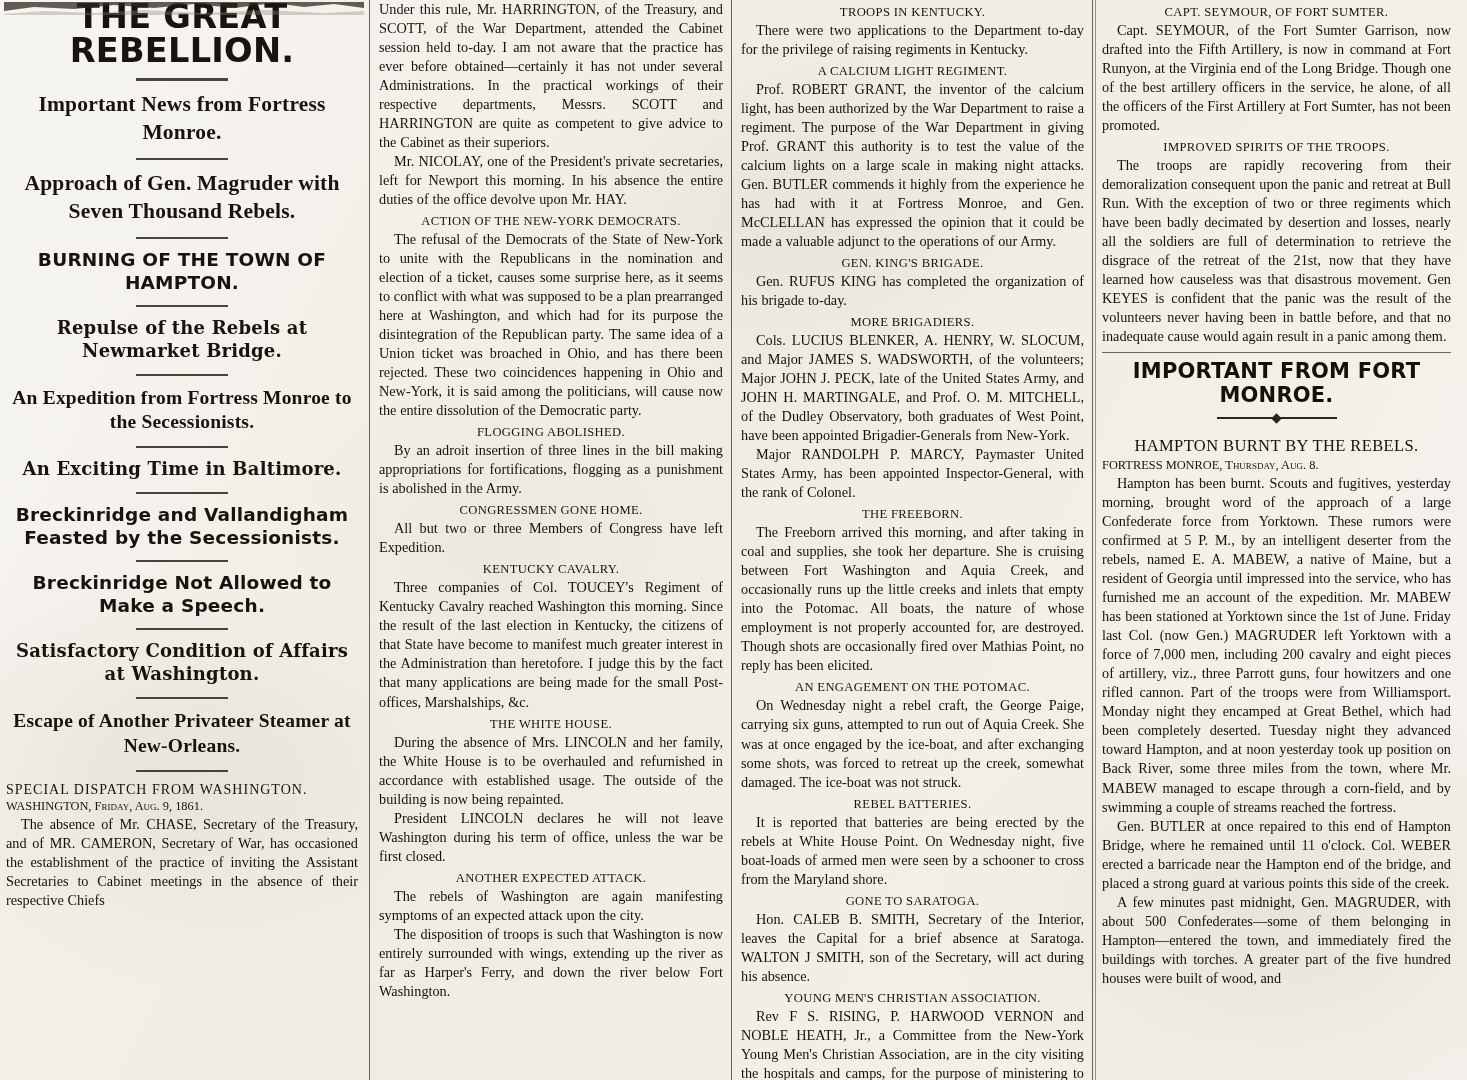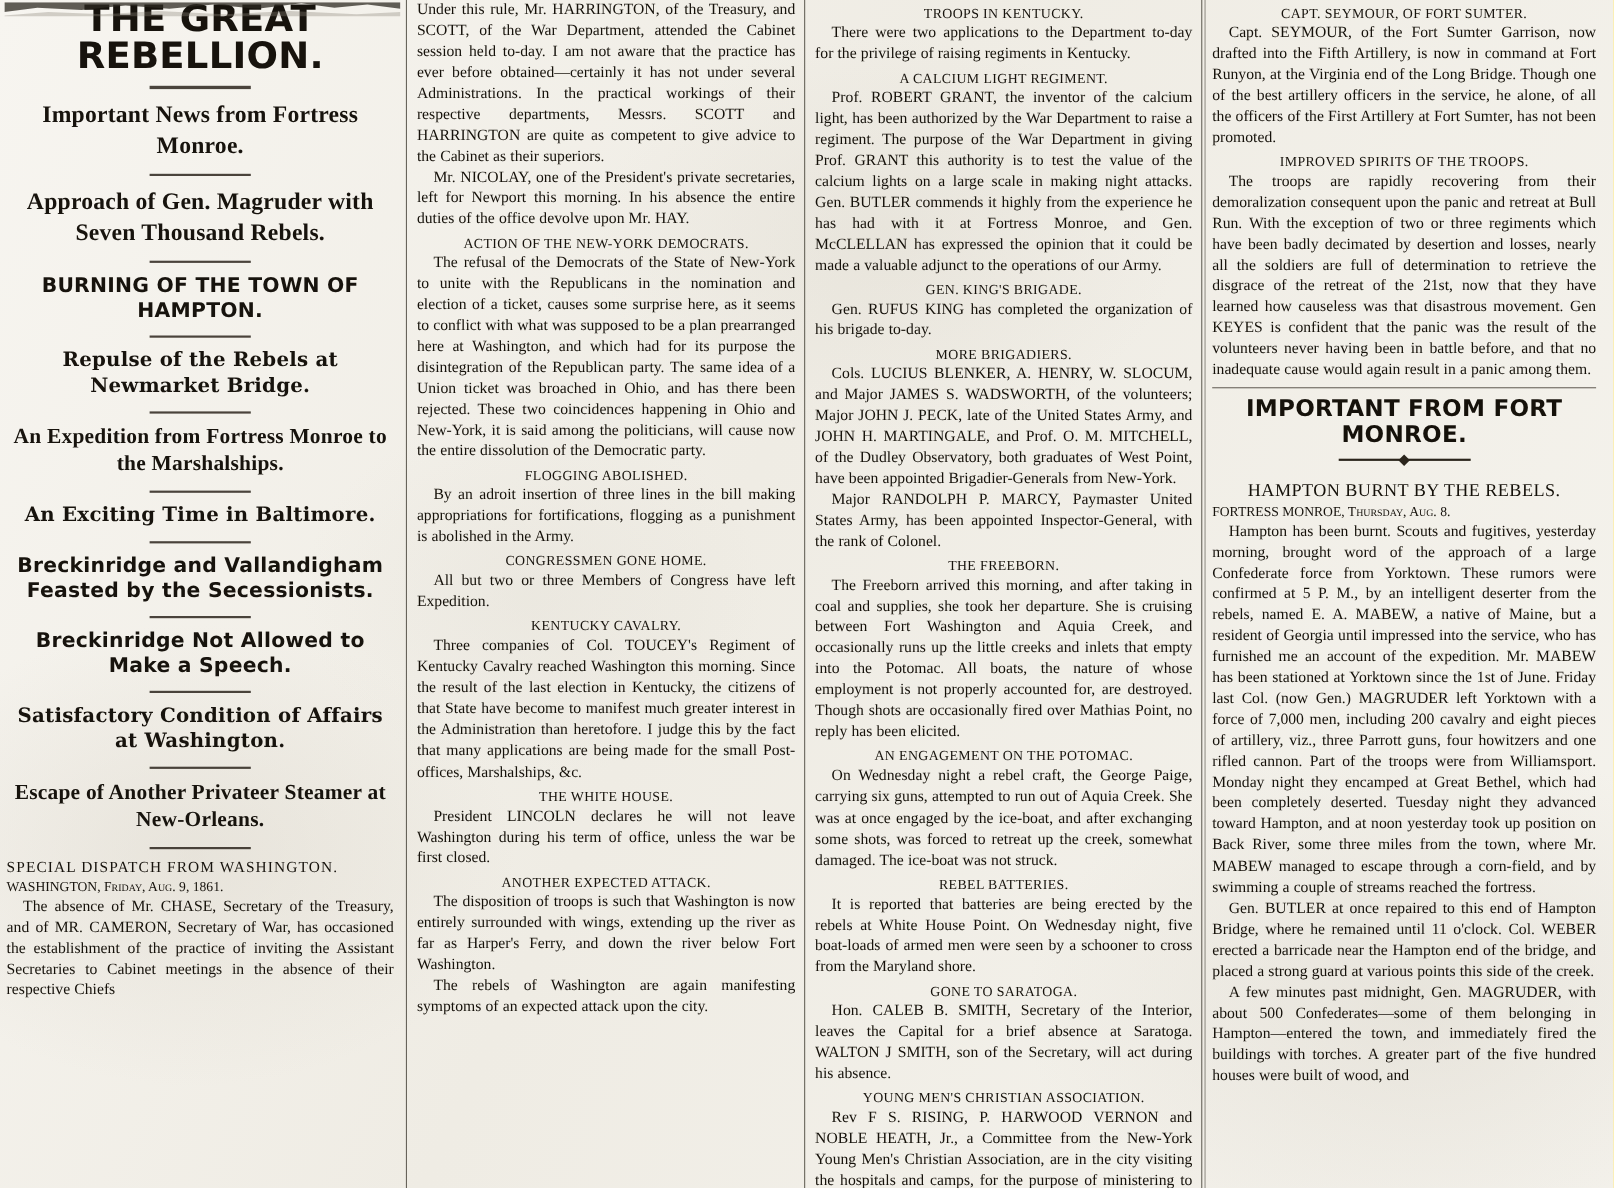--- a/index.html
+++ b/index.html
@@ -7,21 +7,21 @@
     padding: 0;
     background: #ffffff;
   }
   body {
     font-family: "Liberation Serif", "DejaVu Serif", serif;
   }
   .page {
     position: relative;
     width: 1467px;
     height: 1080px;
-    background: #fde047;
+    background: #f97316;
     overflow: hidden;
     box-sizing: border-box;
   }
   
   .paper-texture {
     position: absolute;
     inset: 0;
     background:
       radial-gradient(ellipse 420px 300px at 12% 72%, rgba(214,208,196,0.38), rgba(0,0,0,0) 70%),
       radial-gradient(ellipse 380px 260px at 55% 20%, rgba(216,211,200,0.30), rgba(0,0,0,0) 70%),
@@ -232,21 +232,21 @@
         <div class="hl hl-main">THE GREAT REBELLION.</div>
         <div class="rule-short dbl"></div>
         <div class="hl hl-a">Important News from Fortress Monroe.</div>
         <div class="rule-short"></div>
         <div class="hl hl-a">Approach of Gen. Magruder with Seven Thousand Rebels.</div>
         <div class="rule-short"></div>
         <div class="hl hl-b">BURNING OF THE TOWN OF HAMPTON.</div>
         <div class="rule-short"></div>
         <div class="hl hl-d">Repulse of the Rebels at Newmarket Bridge.</div>
         <div class="rule-short"></div>
-        <div class="hl hl-c">An Expedition from Fortress Monroe to the Marshalships.</div>
+        <div class="hl hl-c">An Expedition from Fortress Monroe to the Secessionists.</div>
         <div class="rule-short"></div>
         <div class="hl hl-d">An Exciting Time in Baltimore.</div>
         <div class="rule-short"></div>
         <div class="hl hl-b">Breckinridge and Vallandigham Feasted by the Secessionists.</div>
         <div class="rule-short"></div>
         <div class="hl hl-b">Breckinridge Not Allowed to Make a Speech.</div>
         <div class="rule-short"></div>
         <div class="hl hl-d">Satisfactory Condition of Affairs at Washington.</div>
         <div class="rule-short"></div>
         <div class="hl hl-c">Escape of Another Privateer Steamer at New-Orleans.</div>
@@ -267,25 +267,26 @@
       <div class="subhead">FLOGGING ABOLISHED.</div>
       <p class="body">By an adroit insertion of three lines in the bill making appropriations for fortifications, flogging as a punishment is abolished in the Army.</p>
 
       <div class="subhead">CONGRESSMEN GONE HOME.</div>
       <p class="body">All but two or three Members of Congress have left Expedition.</p>
 
       <div class="subhead">KENTUCKY CAVALRY.</div>
       <p class="body">Three companies of Col. TOUCEY's Regiment of Kentucky Cavalry reached Washington this morning. Since the result of the last election in Kentucky, the citizens of that State have become to manifest much greater interest in the Administration than heretofore. I judge this by the fact that many applications are being made for the small Post-offices, Marshalships, &amp;c.</p>
 
       <div class="subhead">THE WHITE HOUSE.</div>
+      <p class="body">During the absence of Mrs. LINCOLN and her family, the White House is to be overhauled and refurnished in accordance with established usage. The outside of the building is now being repainted.</p>
       <p class="body">President LINCOLN declares he will not leave Washington during his term of office, unless the war be first closed.</p>
 
       <div class="subhead">ANOTHER EXPECTED ATTACK.</div>
+      <p class="body">The rebels of Washington are again manifesting symptoms of an expected attack upon the city.</p>
       <p class="body">The disposition of troops is such that Washington is now entirely surrounded with wings, extending up the river as far as Harper's Ferry, and down the river below Fort Washington.</p>
-      <p class="body">The rebels of Washington are again manifesting symptoms of an expected attack upon the city.</p>
     </div>
 
     <div class="col col-3">
       <div class="subhead">TROOPS IN KENTUCKY.</div>
       <p class="body">There were two applications to the Department to-day for the privilege of raising regiments in Kentucky.</p>
 
       <div class="subhead">A CALCIUM LIGHT REGIMENT.</div>
       <p class="body">Prof. ROBERT GRANT, the inventor of the calcium light, has been authorized by the War Department to raise a regiment. The purpose of the War Department in giving Prof. GRANT this authority is to test the value of the calcium lights on a large scale in making night attacks. Gen. BUTLER commends it highly from the experience he has had with it at Fortress Monroe, and Gen. McCLELLAN has expressed the opinion that it could be made a valuable adjunct to the operations of our Army.</p>
 
       <div class="subhead">GEN. KING'S BRIGADE.</div>

